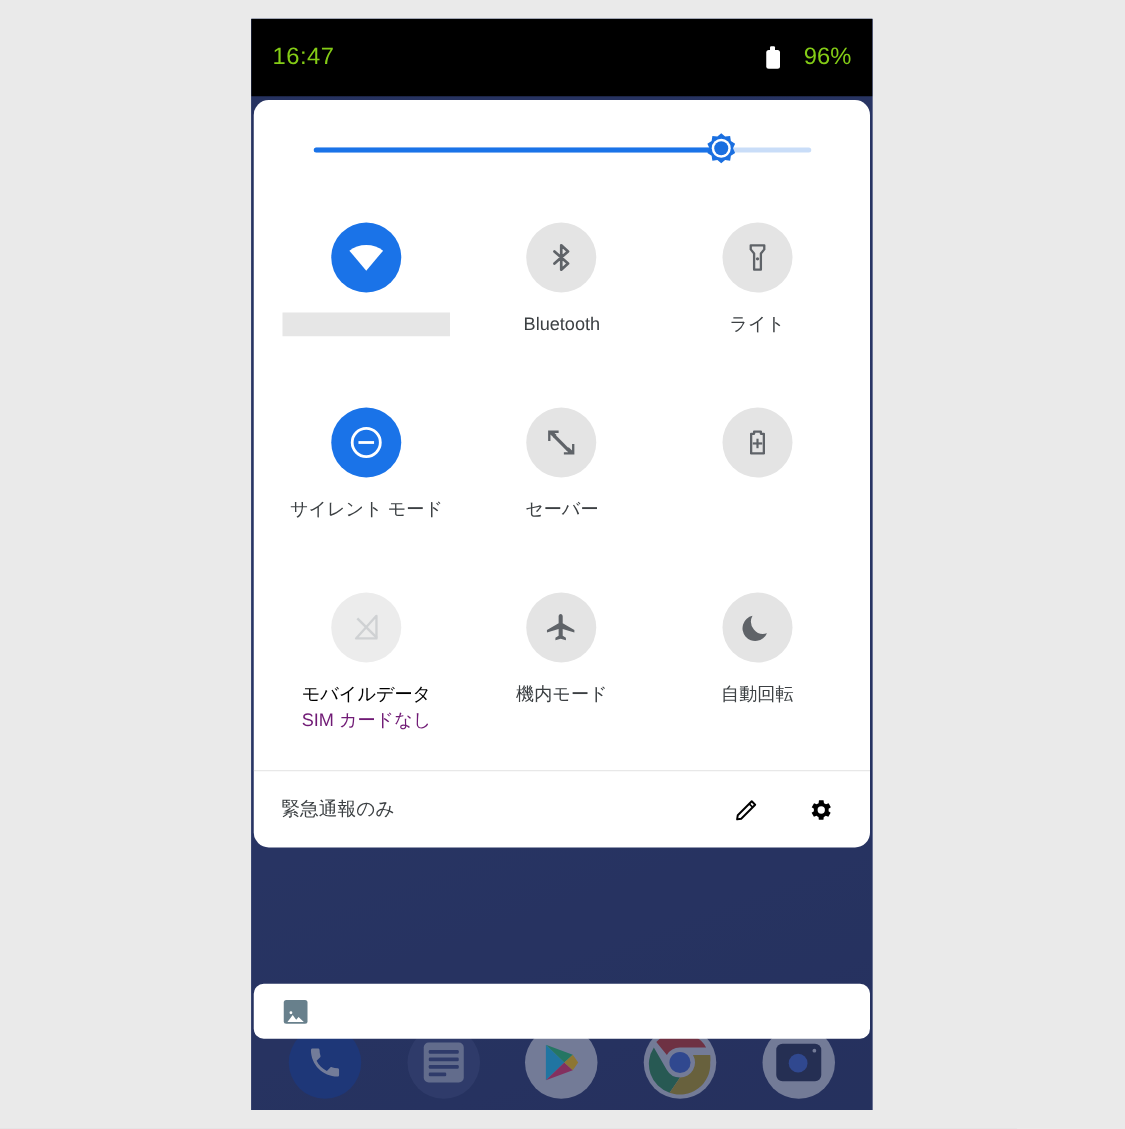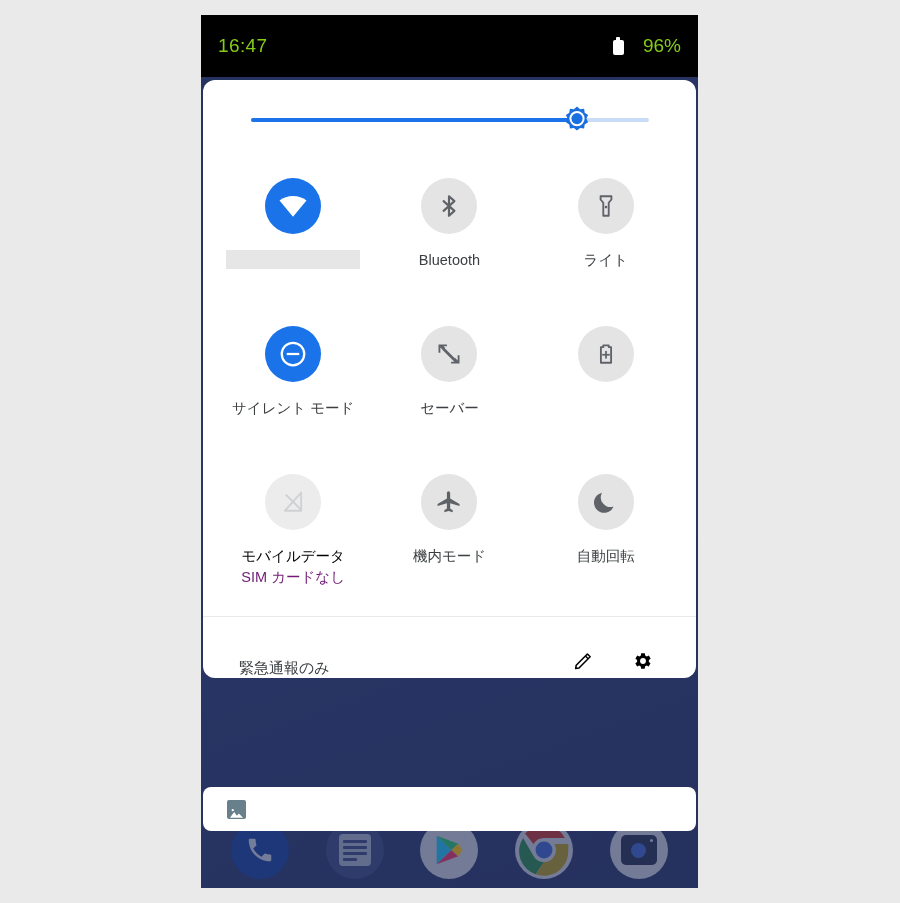--- a/index.html
+++ b/index.html
@@ -251,22 +251,22 @@
     width: 134px;
     height: 19px;
     background: #e6e6e6;
   }
 
   
   #qs-footer {
     border-top: 1px solid #e8e8e8;
     height: 62px;
     display: flex;
-    align-items: flex-end;
-    padding: 0 36px;
+    align-items: center;
+    padding: 0 22px;
     box-sizing: border-box;
   }
   #footer-text {
     font-size: 15px;
     color: #3c4043;
     flex: 1;
   }
   .footer-icon {
     width: 34px; height: 34px;
     display: flex;

